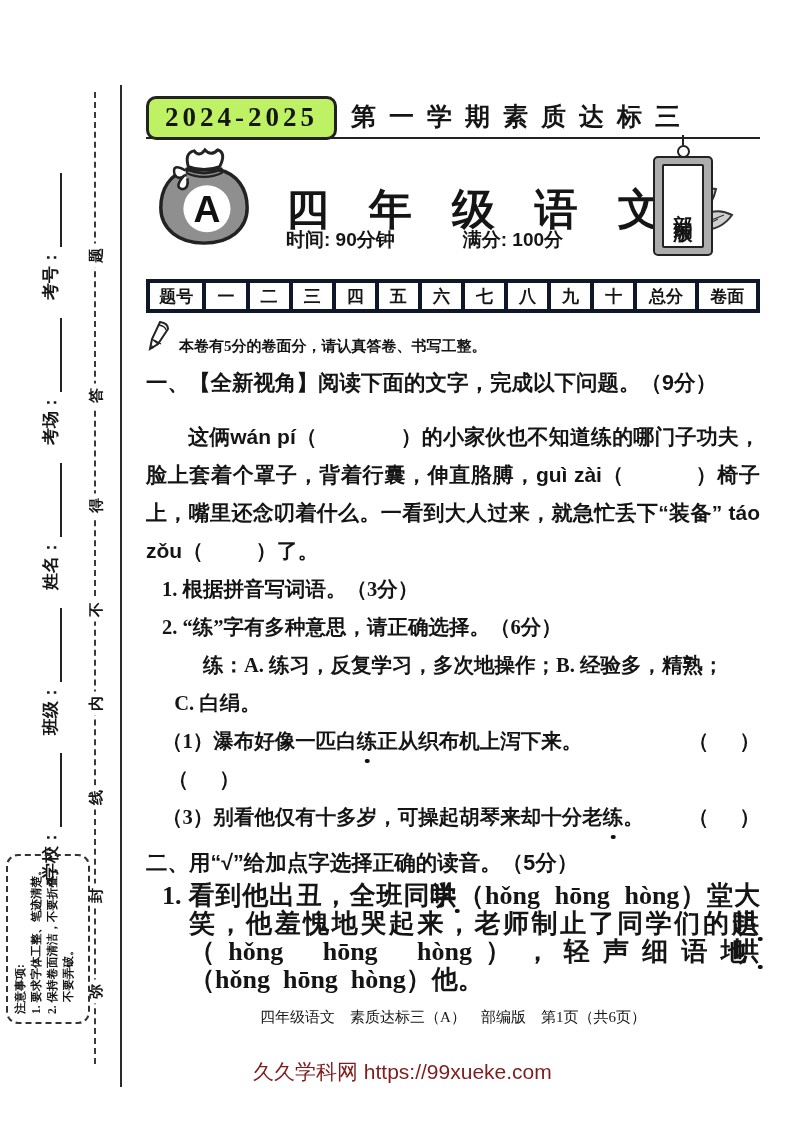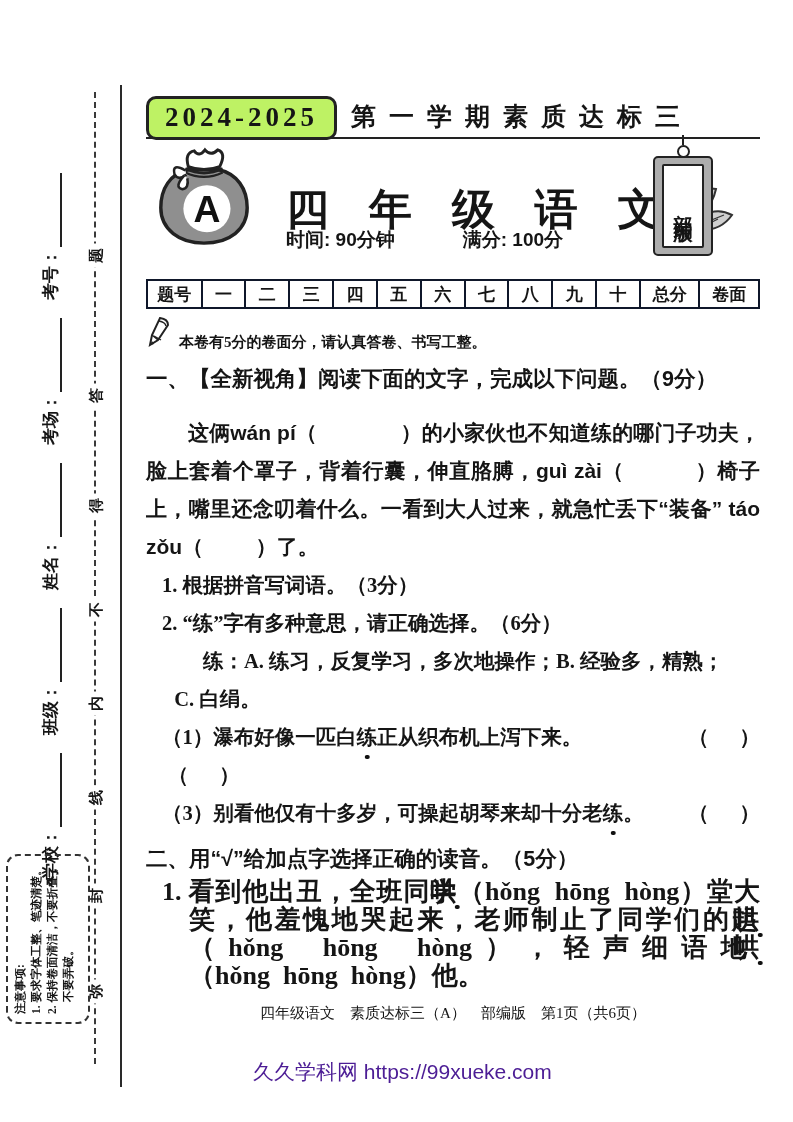--- a/index.html
+++ b/index.html
@@ -52,21 +52,21 @@
   .tag-ring{width:9px;height:9px;border:2.5px solid #222;border-radius:50%;margin:0 auto;background:#fff;}
   .tag-body{width:56px;height:96px;margin:-2px auto 0;background:#adadad;border:2.5px solid #222;
             border-radius:5px;display:flex;align-items:center;justify-content:center;position:relative;z-index:2;}
   .tag-window{width:38px;height:80px;background:#fff;border:2px solid #222;border-radius:2px;
               display:flex;align-items:center;justify-content:center;}
   .tag-text{writing-mode:vertical-rl;font-family:"Liberation Serif",serif;font-weight:800;
             font-size:19px;letter-spacing:5px;}
   .tag-leaves{position:absolute;right:-22px;top:48px;z-index:1;}
 
   table.score{width:100%;border-collapse:collapse;table-layout:fixed;margin-top:12px;}
-  table.score td{border:2px solid #0f172a;height:26px;text-align:center;
+  table.score td{border:4px solid #0f172a;height:26px;text-align:center;
                  font-size:17px;font-weight:700;padding:0;}
   table.score td.wide{width:8.6%;}
   table.score td.end{width:9.4%;}
 
   .care-note{display:flex;align-items:flex-end;gap:9px;margin-top:7px;
              font-family:"Liberation Serif",serif;font-weight:700;font-size:15px;}
 
   .h-sec{font-size:21.5px;font-weight:800;margin-top:10px;line-height:34px;}
   .passage{font-size:21px;font-weight:600;line-height:38px;text-indent:2em;margin-top:18px;
            text-align:justify;}
@@ -79,21 +79,21 @@
   .q-item .answer{white-space:nowrap;margin-left:6px;}
   .dot-under{position:relative;display:inline-block;}
   .dot-under::after{content:"";position:absolute;left:50%;transform:translateX(-50%);
                     bottom:-3px;width:4.5px;height:4.5px;border-radius:50%;background:#111;}
   .s2-para{font-size:26px;line-height:28px;padding-left:27px;text-indent:-27px;margin-top:2px;
            text-align:justify;}
   .s2-num{margin-right:6px;}
 
   .footer{margin-top:14px;text-align:center;font-family:"Liberation Serif",serif;
           font-weight:400;font-size:15px;}
-  .watermark{position:absolute;left:253px;top:1058px;color:#4c1d95;font-size:21px;}
+  .watermark{position:absolute;left:253px;top:1058px;color:#7f1d1d;font-size:21px;}
 </style>
 </head>
 <body>
 
 <div class="page">
 
   <div class="rail-dashed"></div>
   <span class="seal-char">题</span>
   <span class="seal-char">答</span>
   <span class="seal-char">得</span>

